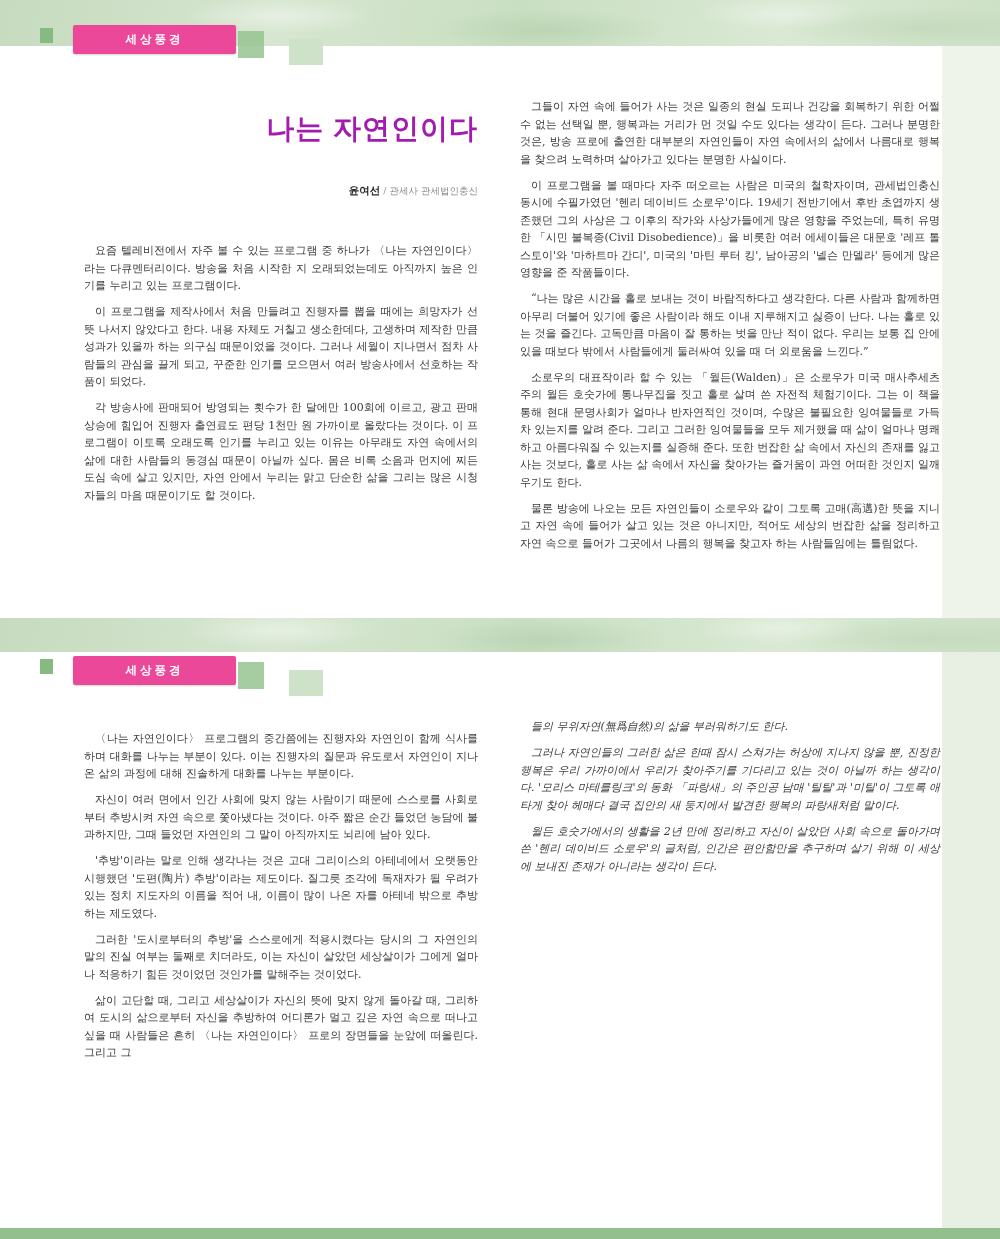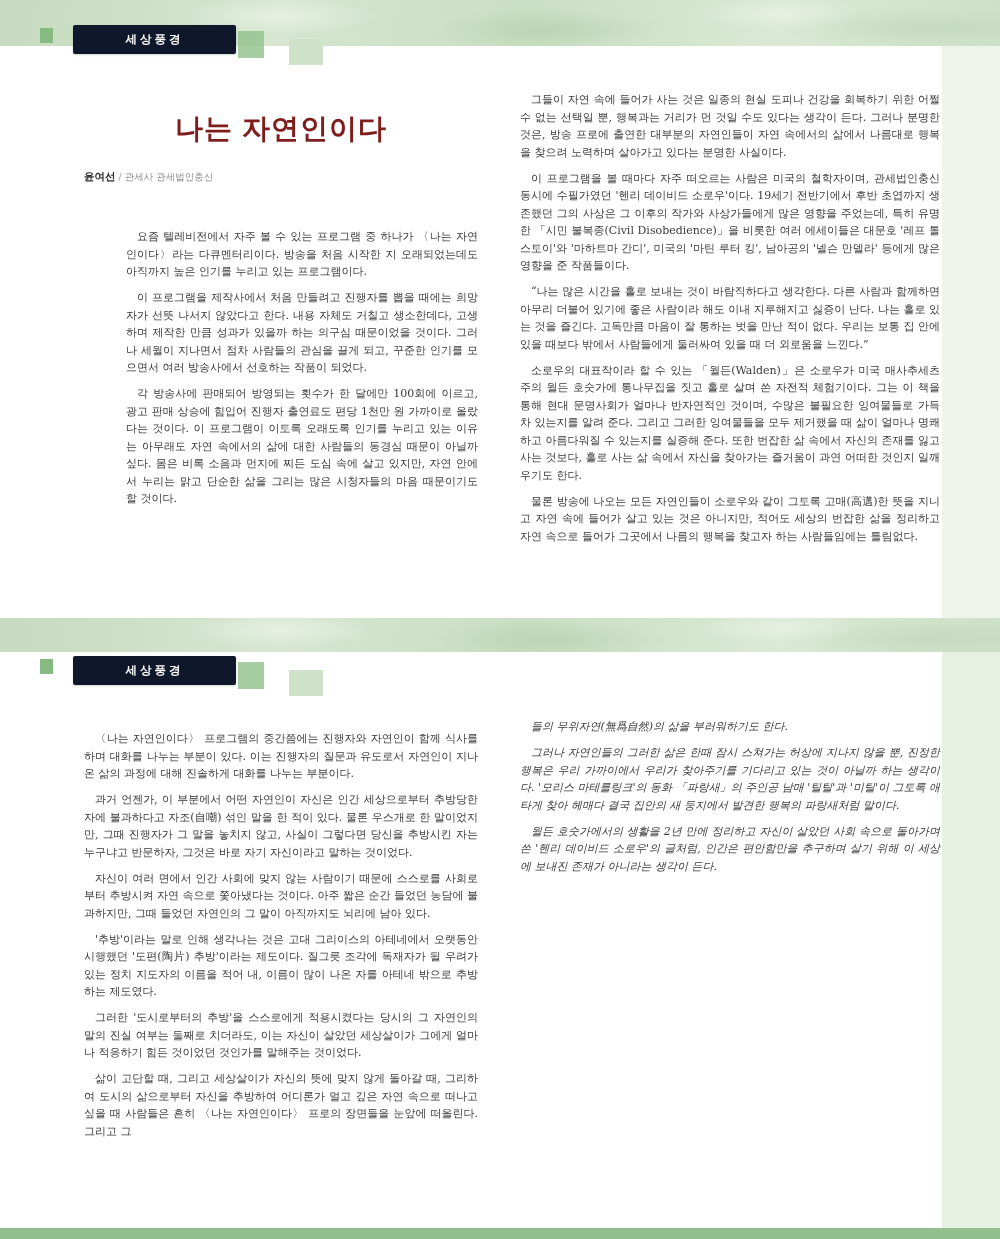--- a/index.html
+++ b/index.html
@@ -27,21 +27,21 @@
   #page2 .banner { height: 34px; }
 
   .sq { position: absolute; }
   .sq-left  { width: 13px; height: 15px; background: #86ba81; }
   .sq-mid   { width: 26px; height: 27px; background: #95c490; opacity: .85; }
   .sq-pale  { width: 34px; height: 26px; background: #cde2c8; }
 
   .tab {
     position: absolute;
     width: 163px; height: 29px;
-    background: #0f172a;
+    background: #ec4899;
     border-radius: 2px;
     display: flex; align-items: center; justify-content: center;
     box-shadow: 0 1px 2px rgba(60,100,60,0.25);
   }
   .tab-label {
     color: #ffffff;
     font-family: "Liberation Sans", sans-serif;
     font-weight: bold;
     font-size: 11.5px;
     letter-spacing: 3px;
@@ -55,43 +55,43 @@
     position: absolute; left: 0; right: 0; bottom: 0; height: 11px;
     background-image:
       radial-gradient(ellipse 120px 8px at 20% 50%, rgba(255,255,255,0.25), transparent 70%),
       radial-gradient(ellipse 150px 9px at 70% 40%, rgba(70,120,65,0.25), transparent 70%),
       linear-gradient(90deg, #9ec499 0%, #88b484 30%, #a6ca a0 55%, #8cb888 80%, #9ac295 100%);
     background-color: #93bf8e;
   }
 
   .col { position: absolute; }
   #page1 .col-left  { left: 84px;  top: 96px;  width: 394px; }
-  #page1 .col-right { left: 520px; top: 91px;  width: 420px; }
+  #page1 .col-right { left: 520px; top: 98px;  width: 420px; }
   #page2 .col-left  { left: 84px;  top: 112px; width: 394px; }
   #page2 .col-right { left: 520px; top: 100px; width: 420px; font-style: italic; }
 
   .article-title {
     margin: 14px 0 0;
-    text-align: center;
+    text-align: right;
     font-family: "Liberation Sans", sans-serif;
     font-weight: bold;
     font-size: 28px;
     letter-spacing: 1px;
-    color: #7f1d1d;
+    color: #a21caf;
   }
   .byline {
-    margin-top: 22px;
-    text-align: left;
+    margin-top: 36px;
+    text-align: right;
     font-size: 9.5px;
     color: #8a8a8a;
   }
   .byline .byline-name { font-weight: bold; color: #2a2a2a; font-size: 10.5px; }
   .byline .byline-sep  { color: #999; padding: 0 3px; }
 
-  .paras { margin-top: 44px; margin-left: 42px; }
+  .paras { margin-top: 44px; }
   .col p {
     margin: 0 0 8.5px;
     font-size: 11px;
     line-height: 17.5px;
     text-align: justify;
     text-indent: 11px;
     color: #3a3a3a;
     word-break: break-all;
   }
 </style>
@@ -136,21 +136,20 @@
 
   <div class="sq sq-left" style="left:40px; top:41px;"></div>
   <div class="tab" style="left:73px; top:38px;">
     <span class="tab-label">세상풍경</span>
   </div>
   <div class="sq sq-mid" style="left:238px; top:44px;"></div>
   <div class="sq sq-pale" style="left:289px; top:52px;"></div>
 
   <div class="col col-left">
     <p>〈나는 자연인이다〉 프로그램의 중간쯤에는 진행자와 자연인이 함께 식사를 하며 대화를 나누는 부분이 있다. 이는 진행자의 질문과 유도로서 자연인이 지나온 삶의 과정에 대해 진솔하게 대화를 나누는 부분이다.</p>
-    <p>과거 언젠가, 이 부분에서 어떤 자연인이 자신은 인간 세상으로부터 추방당한 자에 불과하다고 자조(自嘲) 섞인 말을 한 적이 있다. 물론 우스개로 한 말이었지만, 그때 진행자가 그 말을 놓치지 않고, 사실이 그렇다면 당신을 추방시킨 자는 누구냐고 반문하자, 그것은 바로 자기 자신이라고 말하는 것이었다.</p>
     <p>자신이 여러 면에서 인간 사회에 맞지 않는 사람이기 때문에 스스로를 사회로부터 추방시켜 자연 속으로 쫓아냈다는 것이다. 아주 짧은 순간 들었던 농담에 불과하지만, 그때 들었던 자연인의 그 말이 아직까지도 뇌리에 남아 있다.</p>
     <p>'추방'이라는 말로 인해 생각나는 것은 고대 그리이스의 아테네에서 오랫동안 시행했던 '도편(陶片) 추방'이라는 제도이다. 질그릇 조각에 독재자가 될 우려가 있는 정치 지도자의 이름을 적어 내, 이름이 많이 나온 자를 아테네 밖으로 추방하는 제도였다.</p>
     <p>그러한 '도시로부터의 추방'을 스스로에게 적용시켰다는 당시의 그 자연인의 말의 진실 여부는 둘째로 치더라도, 이는 자신이 살았던 세상살이가 그에게 얼마나 적응하기 힘든 것이었던 것인가를 말해주는 것이었다.</p>
     <p>삶이 고단할 때, 그리고 세상살이가 자신의 뜻에 맞지 않게 돌아갈 때, 그리하여 도시의 삶으로부터 자신을 추방하여 어디론가 멀고 깊은 자연 속으로 떠나고 싶을 때 사람들은 흔히 〈나는 자연인이다〉 프로의 장면들을 눈앞에 떠올린다. 그리고 그</p>
   </div>
 
   <div class="col col-right">
     <p>들의 무위자연(無爲自然)의 삶을 부러워하기도 한다.</p>
     <p>그러나 자연인들의 그러한 삶은 한때 잠시 스쳐가는 허상에 지나지 않을 뿐, 진정한 행복은 우리 가까이에서 우리가 찾아주기를 기다리고 있는 것이 아닐까 하는 생각이다. '모리스 마테를링크'의 동화 「파랑새」의 주인공 남매 '틸틸'과 '미틸'이 그토록 애타게 찾아 헤매다 결국 집안의 새 둥지에서 발견한 행복의 파랑새처럼 말이다.</p>
     <p>월든 호숫가에서의 생활을 2년 만에 정리하고 자신이 살았던 사회 속으로 돌아가며 쓴 '헨리 데이비드 소로우'의 글처럼, 인간은 편안함만을 추구하며 살기 위해 이 세상에 보내진 존재가 아니라는 생각이 든다.</p>

